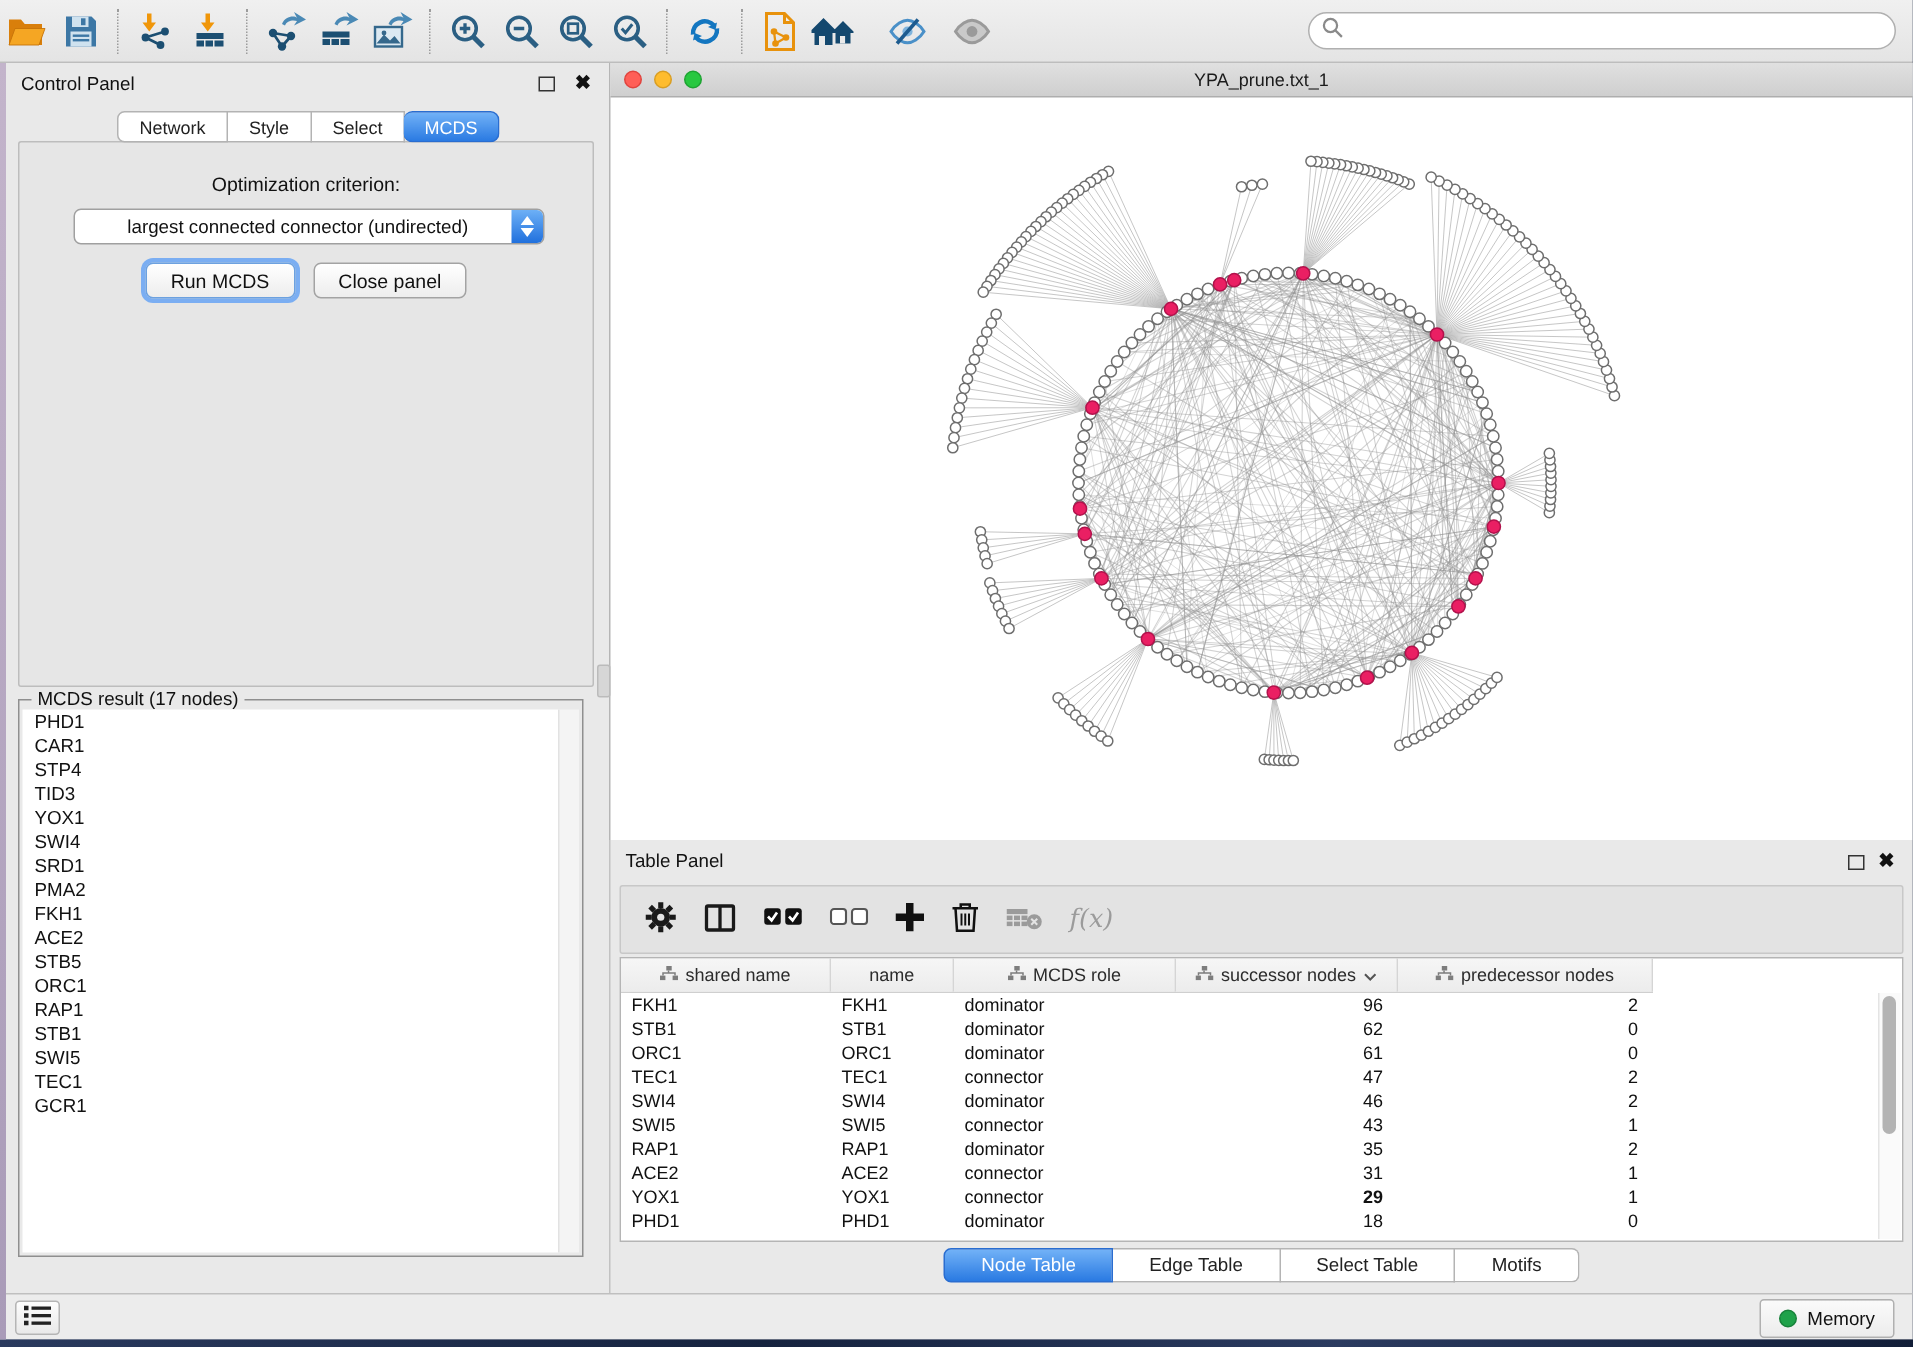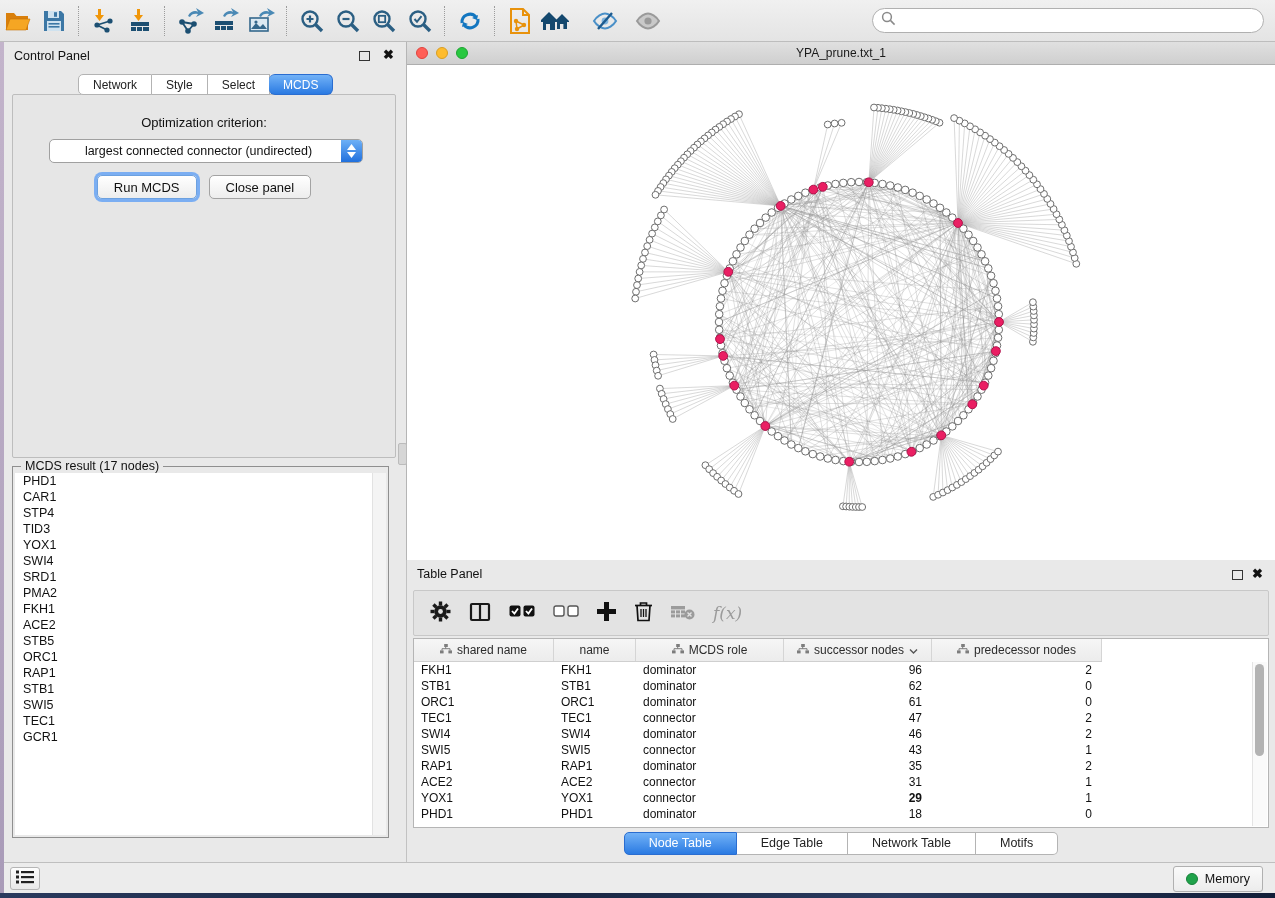--- a/index.html
+++ b/index.html
@@ -1337,21 +1337,21 @@
             </div>
           </div>
       <div class="dt-scroll">
             <div class="dt-thumb"></div>
           </div>
     </div>
 
     <div class="tp-tabs">
           <div class="tp-tab active">Node Table</div>
           <div class="tp-tab">Edge Table</div>
-          <div class="tp-tab">Network Table</div>
+          <div class="tp-tab">Select Table</div>
           <div class="tp-tab">Motifs</div>
         </div>
   </div>
 
   <div class="status-bar">
     <button class="sb-left-btn">
       <span><svg width="18" height="14" viewBox="0 0 18 14" fill="#222">
               <rect x="0" y="0.5" width="3" height="3"></rect>
               <rect x="5" y="1" width="13" height="2.2"></rect>
               <rect x="0" y="5.5" width="3" height="3"></rect>

